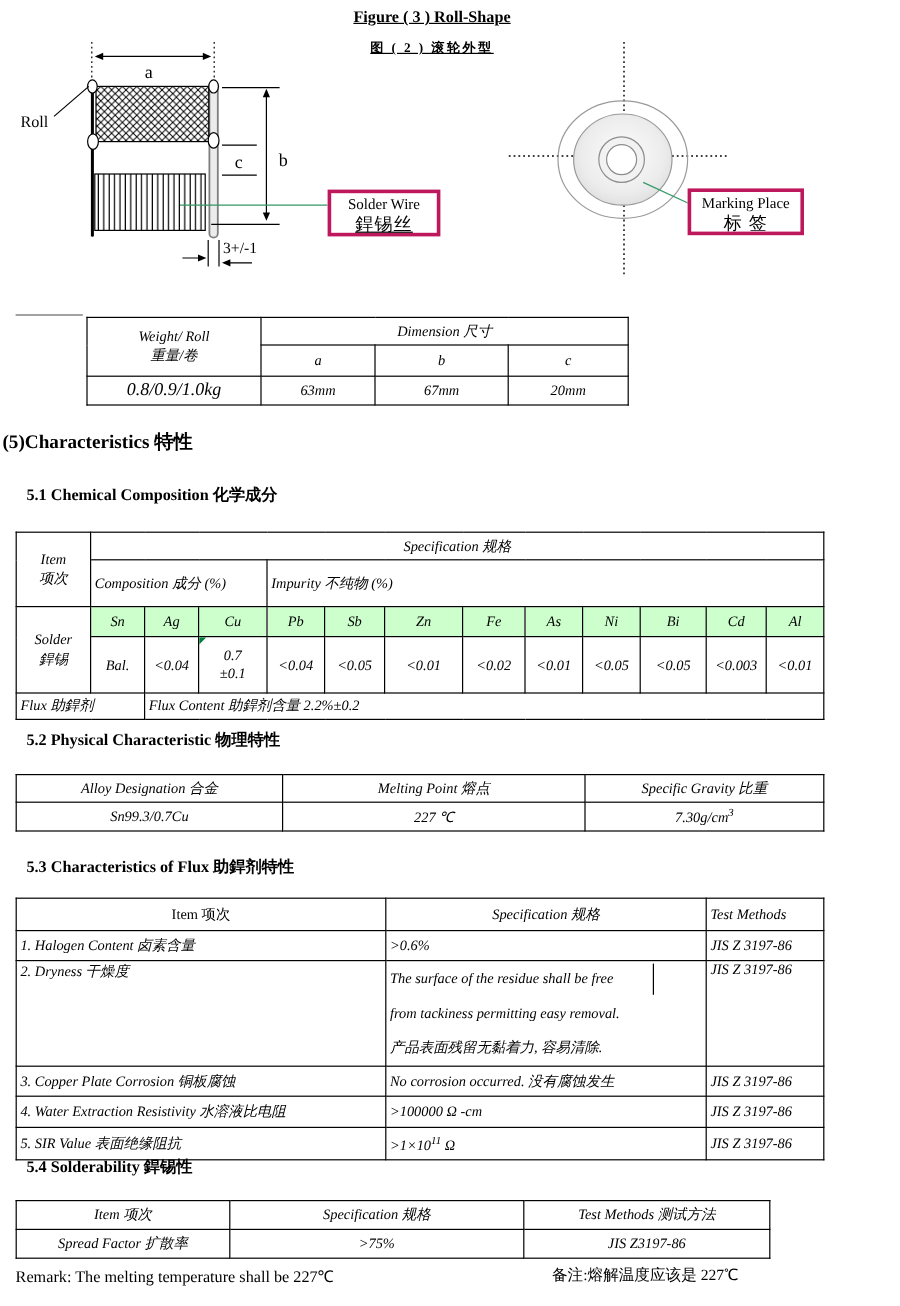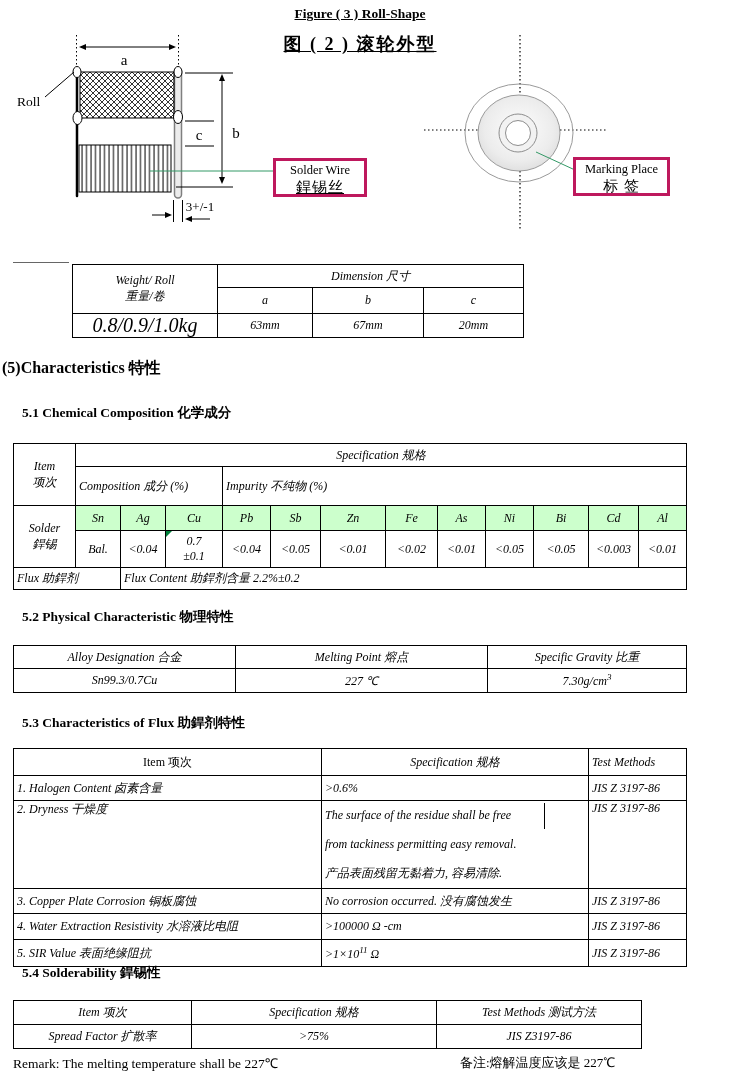--- a/index.html
+++ b/index.html
@@ -8,21 +8,21 @@
     position: relative; width: 750px; height: 1088px;
     background: #fff; color: #000;
     font-family: "Liberation Serif", serif; overflow: hidden;
   }
   .abs { position: absolute; }
 
   
   .fig-title { left: 228px; top: 6px; width: 264px; text-align: center;
     font-size: 13.5px; font-weight: bold; text-decoration: underline; }
   .fig-title-zh { left: 228px; top: 32px; width: 264px; text-align: center;
-    font-size: 18px; font-weight: bold; text-decoration: underline; letter-spacing: 2px; }
+    font-size: 11px; font-weight: bold; text-decoration: underline; letter-spacing: 2px; }
 
   
   .green-box { border: 3px solid #be185d; background: #fff; text-align: center; padding-top: 2px; }
   .green-box .l1 { font-size: 12.5px; }
   .green-box .l2 { font-size: 15px; letter-spacing: 1px; }
   .underline { text-decoration: underline; }
 
   .stray-line { left: 13px; top: 262px; width: 56px; height: 1px; background: #666; }
 
   
@@ -33,21 +33,21 @@
   table { border-collapse: collapse; table-layout: fixed; }
   td { border: 1px solid #000; font-size: 12px; font-style: italic;
        text-align: center; vertical-align: middle; overflow: hidden; padding: 0 3px; }
   .bold { font-weight: normal; }
   .left { text-align: left; }
   .top  { vertical-align: top; }
   sup { font-size: 9px; }
 
   
   .weight-table { left: 72px; top: 264px; width: 451px; }
-  .weight-table .wv { font-size: 20px; }
+  .weight-table .wv { font-size: 15px; }
 
   
   .chem-table { left: 13px; top: 443px; width: 673px; }
   .chem-table td.elem { background: #ccffcc; }
   .cu-cell { position: relative; }
   .note-corner { position: absolute; top: 0; left: 0; width: 0; height: 0;
     border-top: 6px solid #00813a; border-right: 6px solid transparent; }
 
   
   .phys-table { left: 13px; top: 645px; width: 673px; }
@@ -231,21 +231,21 @@
       <td class="elem">Sb</td>
       <td class="elem">Zn</td>
       <td class="elem">Fe</td>
       <td class="elem">As</td>
       <td class="elem">Ni</td>
       <td class="elem">Bi</td>
       <td class="elem">Cd</td>
       <td class="elem">Al</td>
     </tr>
     <tr>
-      <td style="height:37px">Bal.</td>
+      <td style="height:47px">Bal.</td>
       <td>&lt;0.04</td>
       <td class="cu-cell">
         <span class="note-corner"></span>
         <div>0.7</div>
         <div>±0.1</div>
       </td>
       <td>&lt;0.04</td>
       <td>&lt;0.05</td>
       <td>&lt;0.01</td>
       <td>&lt;0.02</td>

